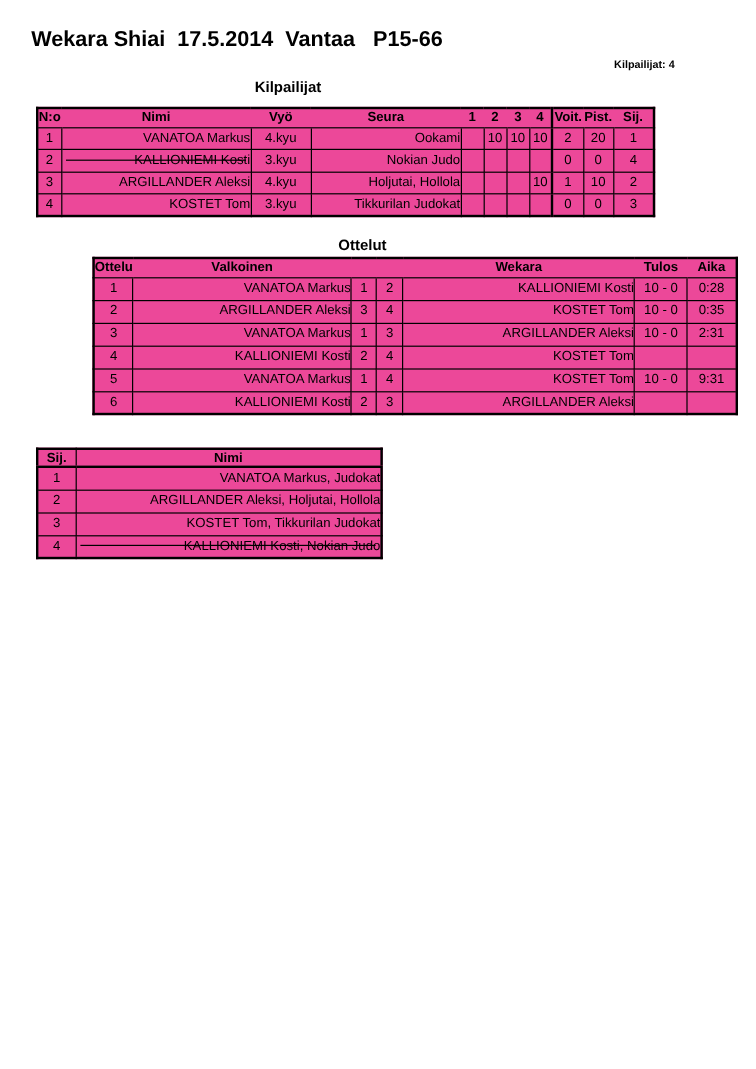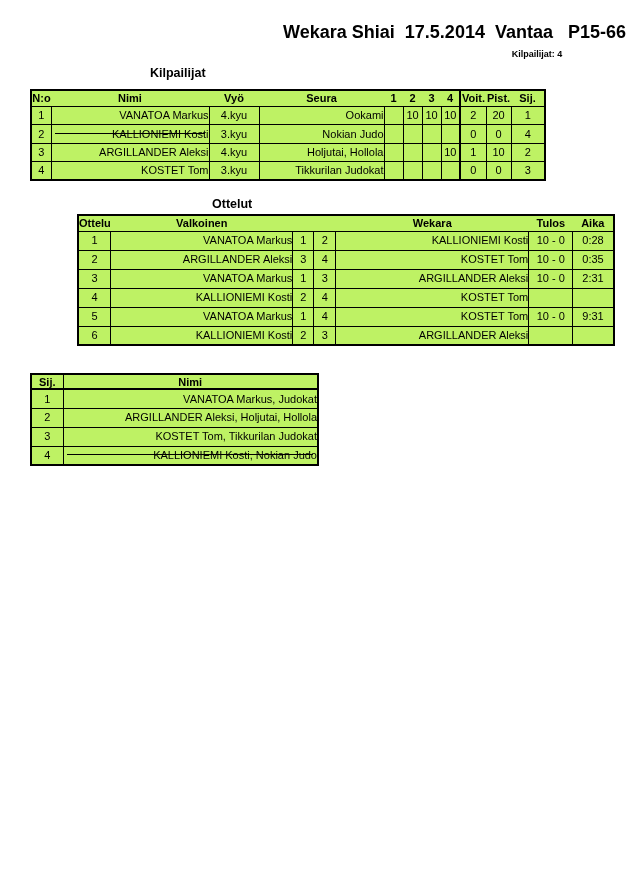--- a/index.html
+++ b/index.html
@@ -3,37 +3,37 @@
 <meta charset="utf-8">
 <style>
   * { margin:0; padding:0; box-sizing:border-box; }
   body { background:#fff; }
   .page {
     position:relative; width:630px; height:891px; background:#ffffff;
     font-family:"Liberation Sans", sans-serif; color:#000; overflow:hidden;
   }
   .main-title {
     position:absolute; top:22px; left:26px; width:600px;
-    text-align:right; font-size:18px; font-weight:bold; white-space:pre;
+    text-align:left; font-size:18px; font-weight:bold; white-space:pre;
   }
   .count-label {
     position:absolute; top:49px; left:470px; width:134px;
     text-align:center; font-size:9px; font-weight:bold;
   }
   .section-title {
-    position:absolute; width:180px; 
+    position:absolute; width:180px; text-align:center;
     font-size:12.5px; font-weight:bold; white-space:nowrap;
   }
   #kilpailijat-title { top:66px;  left:150px; }
   #ottelut-title     { top:197px; left:212px; }
   #tulokset-title    { top:356px; left:84px;  }
 
   table.grid {
     position:absolute; border-collapse:collapse; table-layout:fixed;
-    border:2px solid #000; background:#bef264;
+    border:2px solid #000; background:#ec4899;
   }
   #t1 { left:30px; top:89px;  }
   #t2 { left:30px; top:214px;margin-left:47px; }
   #t3 { left:30px; top:373px; }
 
   .grid td {
     border:1px solid #000; font-size:11px; line-height:1.1;
     padding:0; overflow:hidden; white-space:nowrap; height:18.5px;
   }
   #t2 td, #t3 td { height:19px; }

